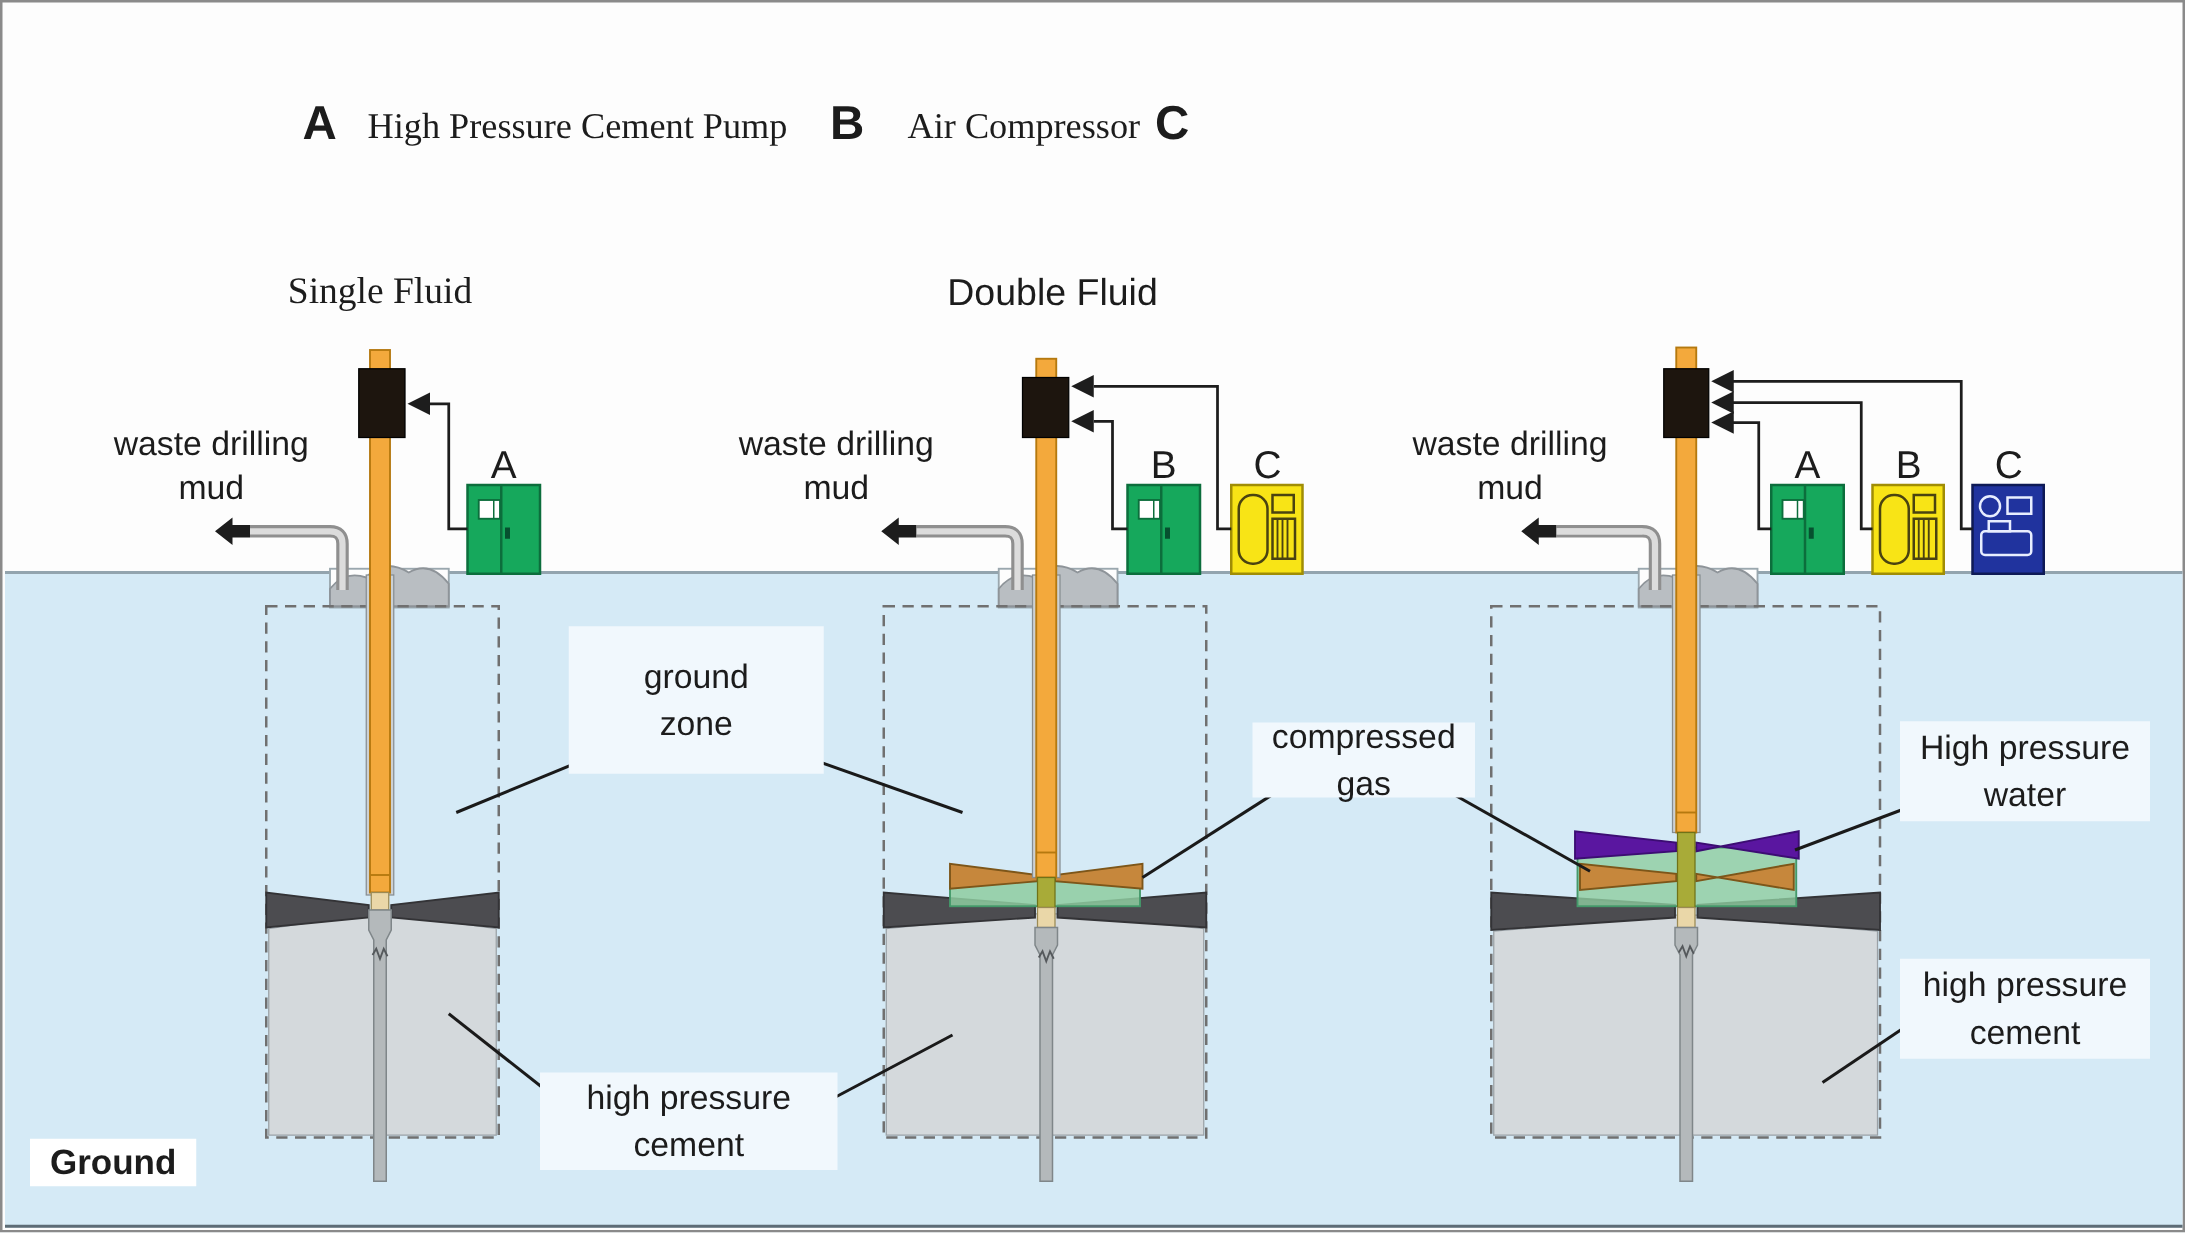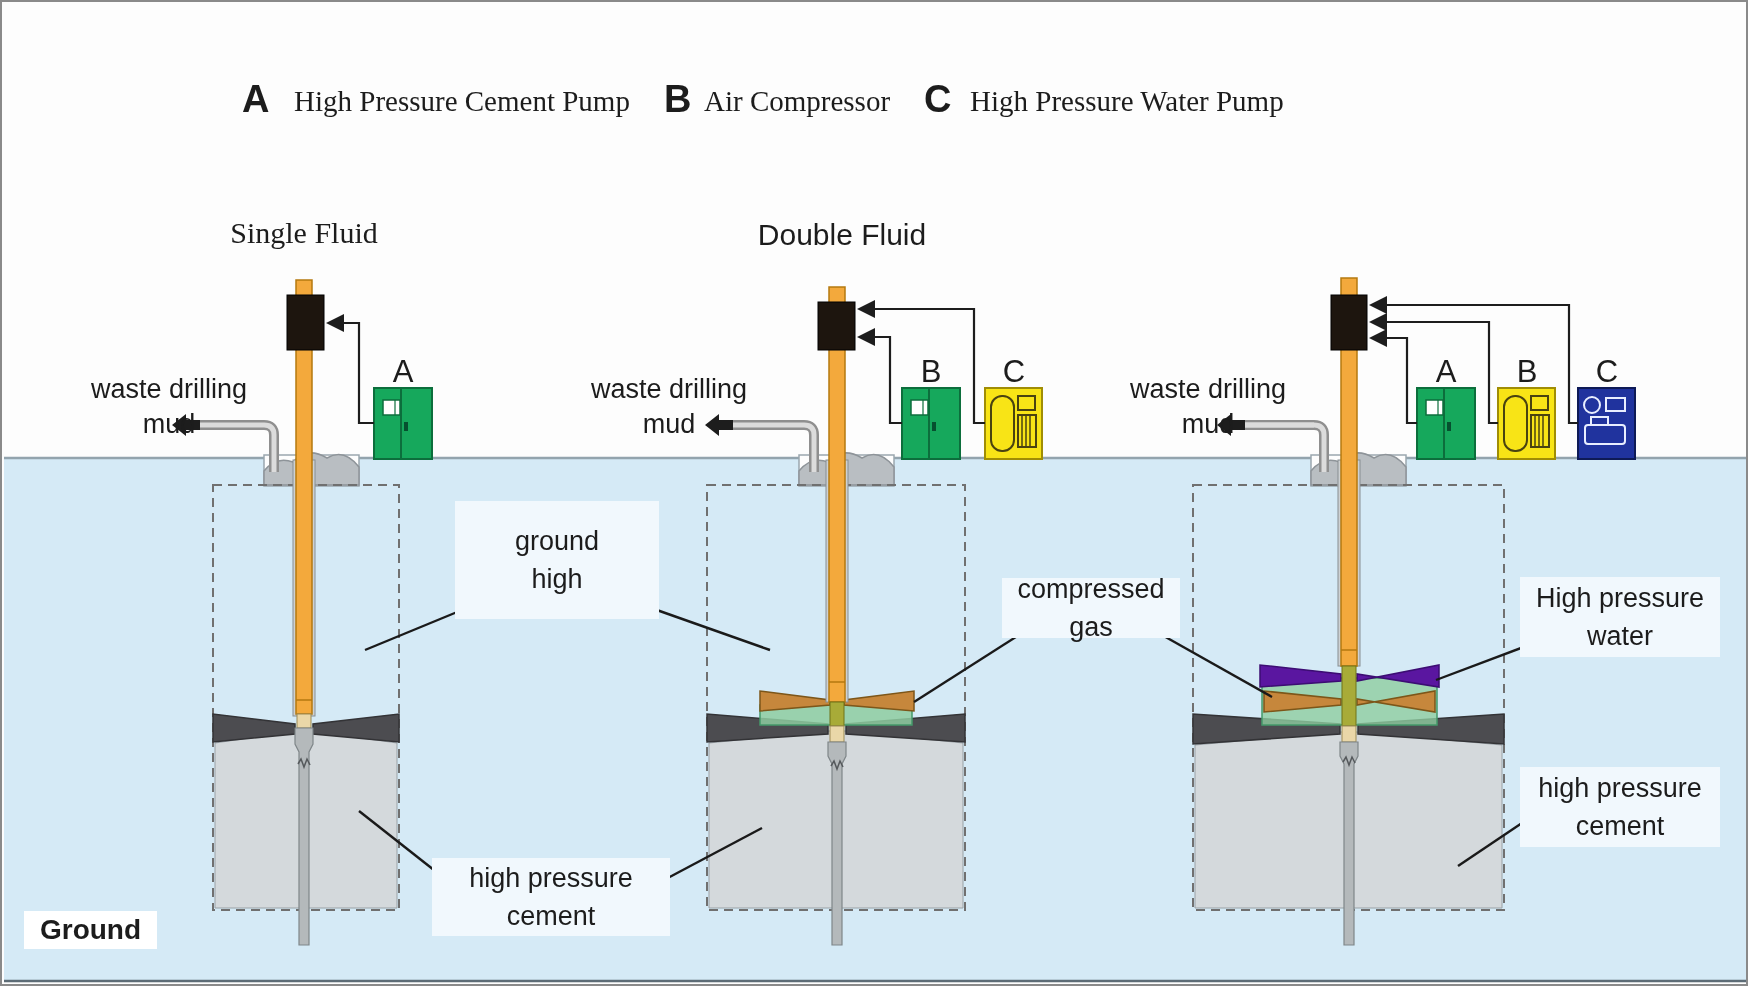--- a/index.html
+++ b/index.html
@@ -1,21 +1,21 @@
 <!DOCTYPE html>
 <html><head>
 <meta charset="utf-8">
 <style>
   html,body{margin:0;padding:0;background:#ffffff;}
   .canvas{position:relative;width:1748px;height:986px;background:#fdfdfd;
     border:2px solid #8a8a8a;box-sizing:border-box;overflow:hidden;
     font-family:"Liberation Sans",sans-serif;color:#1c1c1c;}
   svg{position:absolute;left:0;top:0;}
   .lbl{position:absolute;text-align:center;line-height:1.28;}
-  .waste{font-size:27px;width:240px;margin-top:34px;}
+  .waste{font-size:27px;width:240px;}
   .title{font-size:30px;font-weight:normal;width:300px;}
   .serifTitle{font-family:"Liberation Serif",serif;}
   .sansTitle{font-family:"Liberation Sans",sans-serif;}
   .machKey{font-size:31px;width:60px;}
   .annBox{position:absolute;background:#f1f8fd;display:flex;flex-direction:column;
     justify-content:center;text-align:center;font-size:27px;line-height:1.42;}
   .groundBox{position:absolute;background:#ffffff;font-weight:bold;font-size:28px;
     display:flex;align-items:center;justify-content:center;}
   .legendRow{position:absolute;left:0;top:76px;width:1748px;height:50px;}
   .legendKey{position:absolute;font-size:38px;font-weight:bold;top:0;}
@@ -178,23 +178,22 @@
     <line x1="437" y1="872" x2="357" y2="809"></line>
     <line x1="662" y1="878" x2="760" y2="826"></line>
     <line x1="1520" y1="821" x2="1456" y2="864"></line>
   </g>
 </svg>
 
 <div class="legendRow">
   <span class="legendKey" style="left:240px">A</span>
   <span class="legendText" style="left:292px">High Pressure Cement Pump</span>
   <span class="legendKey" style="left:662px">B</span>
-  <span class="legendText" style="left:702px">Air Compressor</span>
+  <span class="legendText" style="left:724px">Air Compressor</span>
   <span class="legendKey" style="left:922px">C</span>
-  <span class="legendText" style="left:968px">High Pressure Water Pump</span>
 </div>
 
 <div class="lbl title serifTitle" style="left:152px;top:212px">Single Fluid</div>
 <div class="lbl title sansTitle" style="left:690px;top:214px">Double Fluid</div>
 
 <div class="lbl waste" style="left:47px;top:336px">
   <div>waste drilling</div>
   <div>mud</div>
 </div>
 <div class="lbl waste" style="left:547px;top:336px">
@@ -208,21 +207,21 @@
 
 <div class="lbl machKey" style="left:371px;top:350px">A</div>
 <div class="lbl machKey" style="left:899px;top:350px">B</div>
 <div class="lbl machKey" style="left:982px;top:350px">C</div>
 <div class="lbl machKey" style="left:1414px;top:350px">A</div>
 <div class="lbl machKey" style="left:1495px;top:350px">B</div>
 <div class="lbl machKey" style="left:1575px;top:350px">C</div>
 
 <div class="annBox" style="left:453px;top:499px;width:204px;height:118px">
   <div>ground</div>
-  <div>high</div>
+  <div>zone</div>
 </div>
 <div class="annBox" style="left:1000px;top:576px;width:178px;height:60px">
   <div>compressed</div>
   <div>gas</div>
 </div>
 <div class="annBox" style="left:1518px;top:575px;width:200px;height:80px">
   <div>High pressure</div>
   <div>water</div>
 </div>
 <div class="annBox" style="left:430px;top:856px;width:238px;height:78px">

